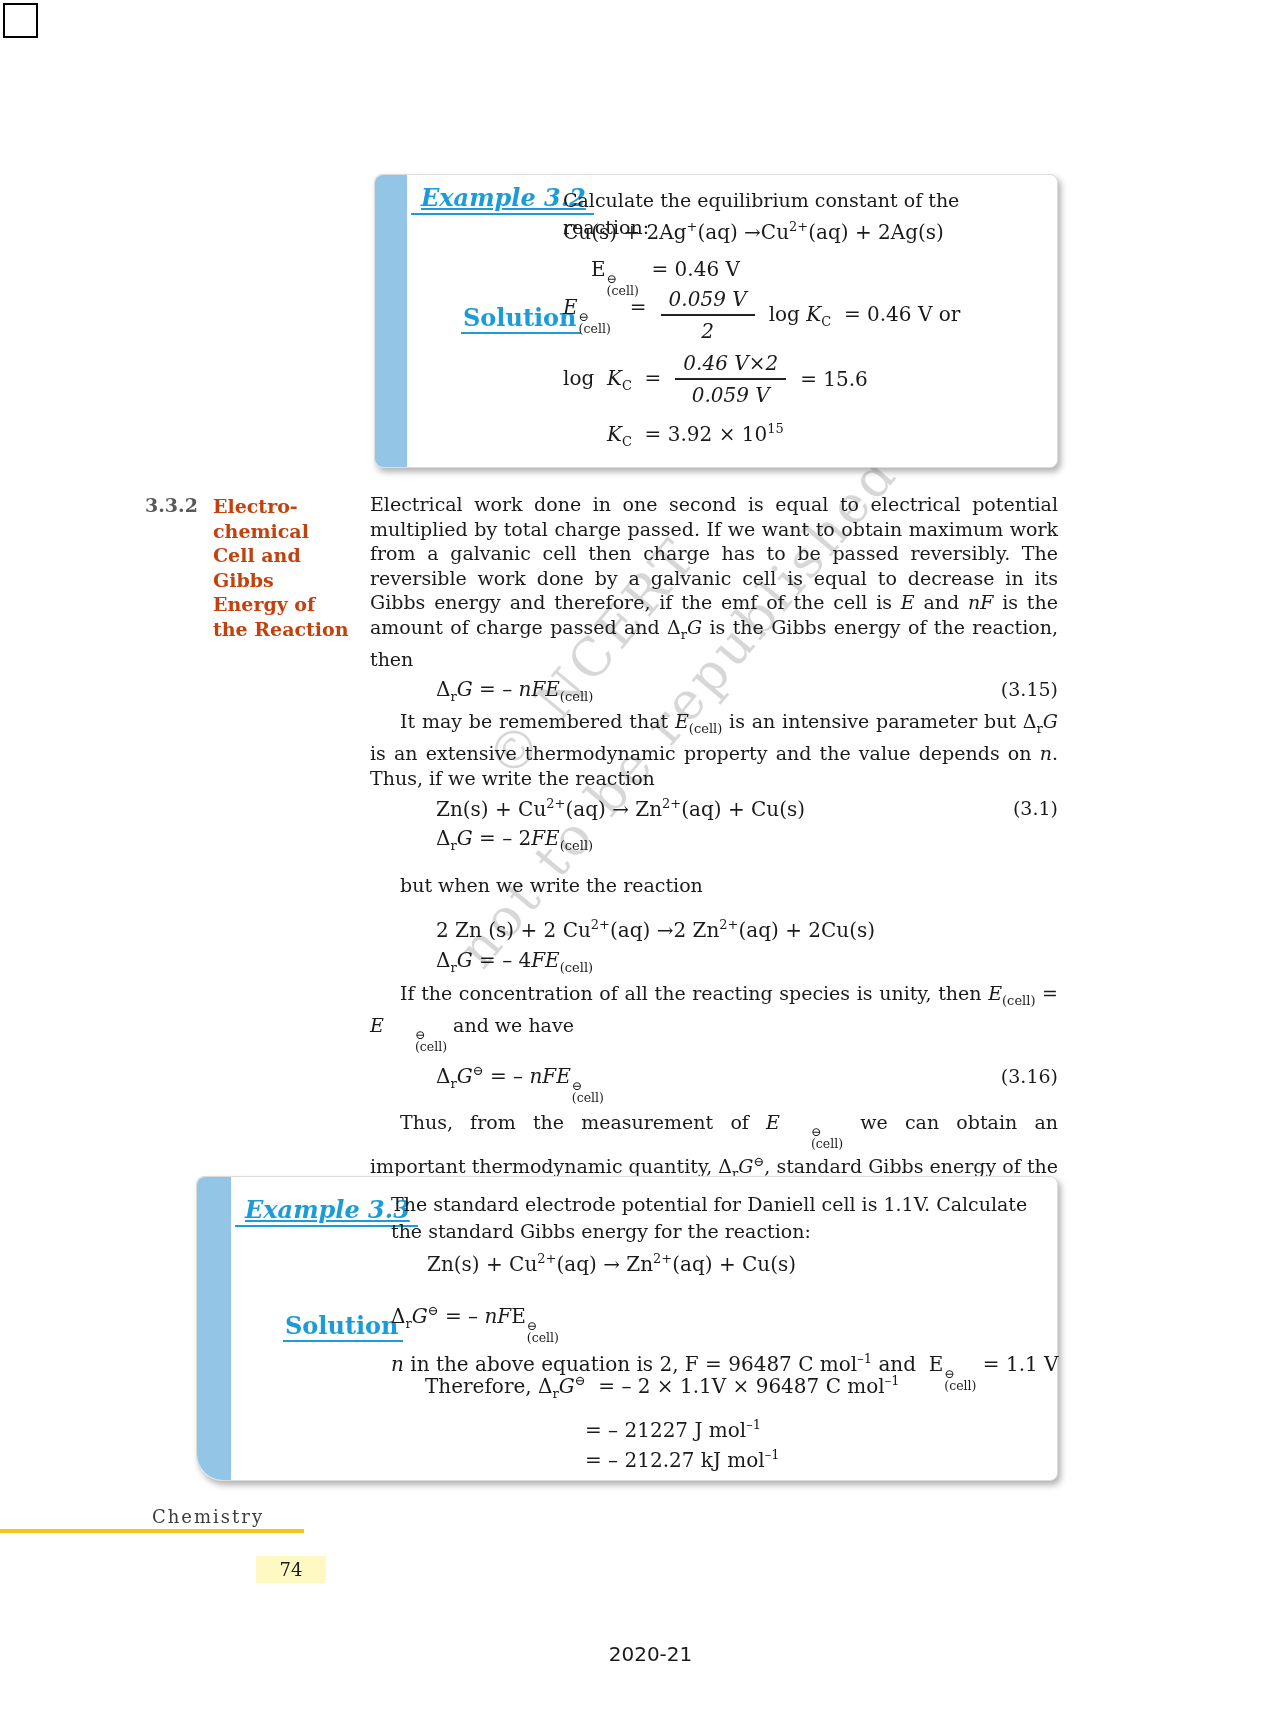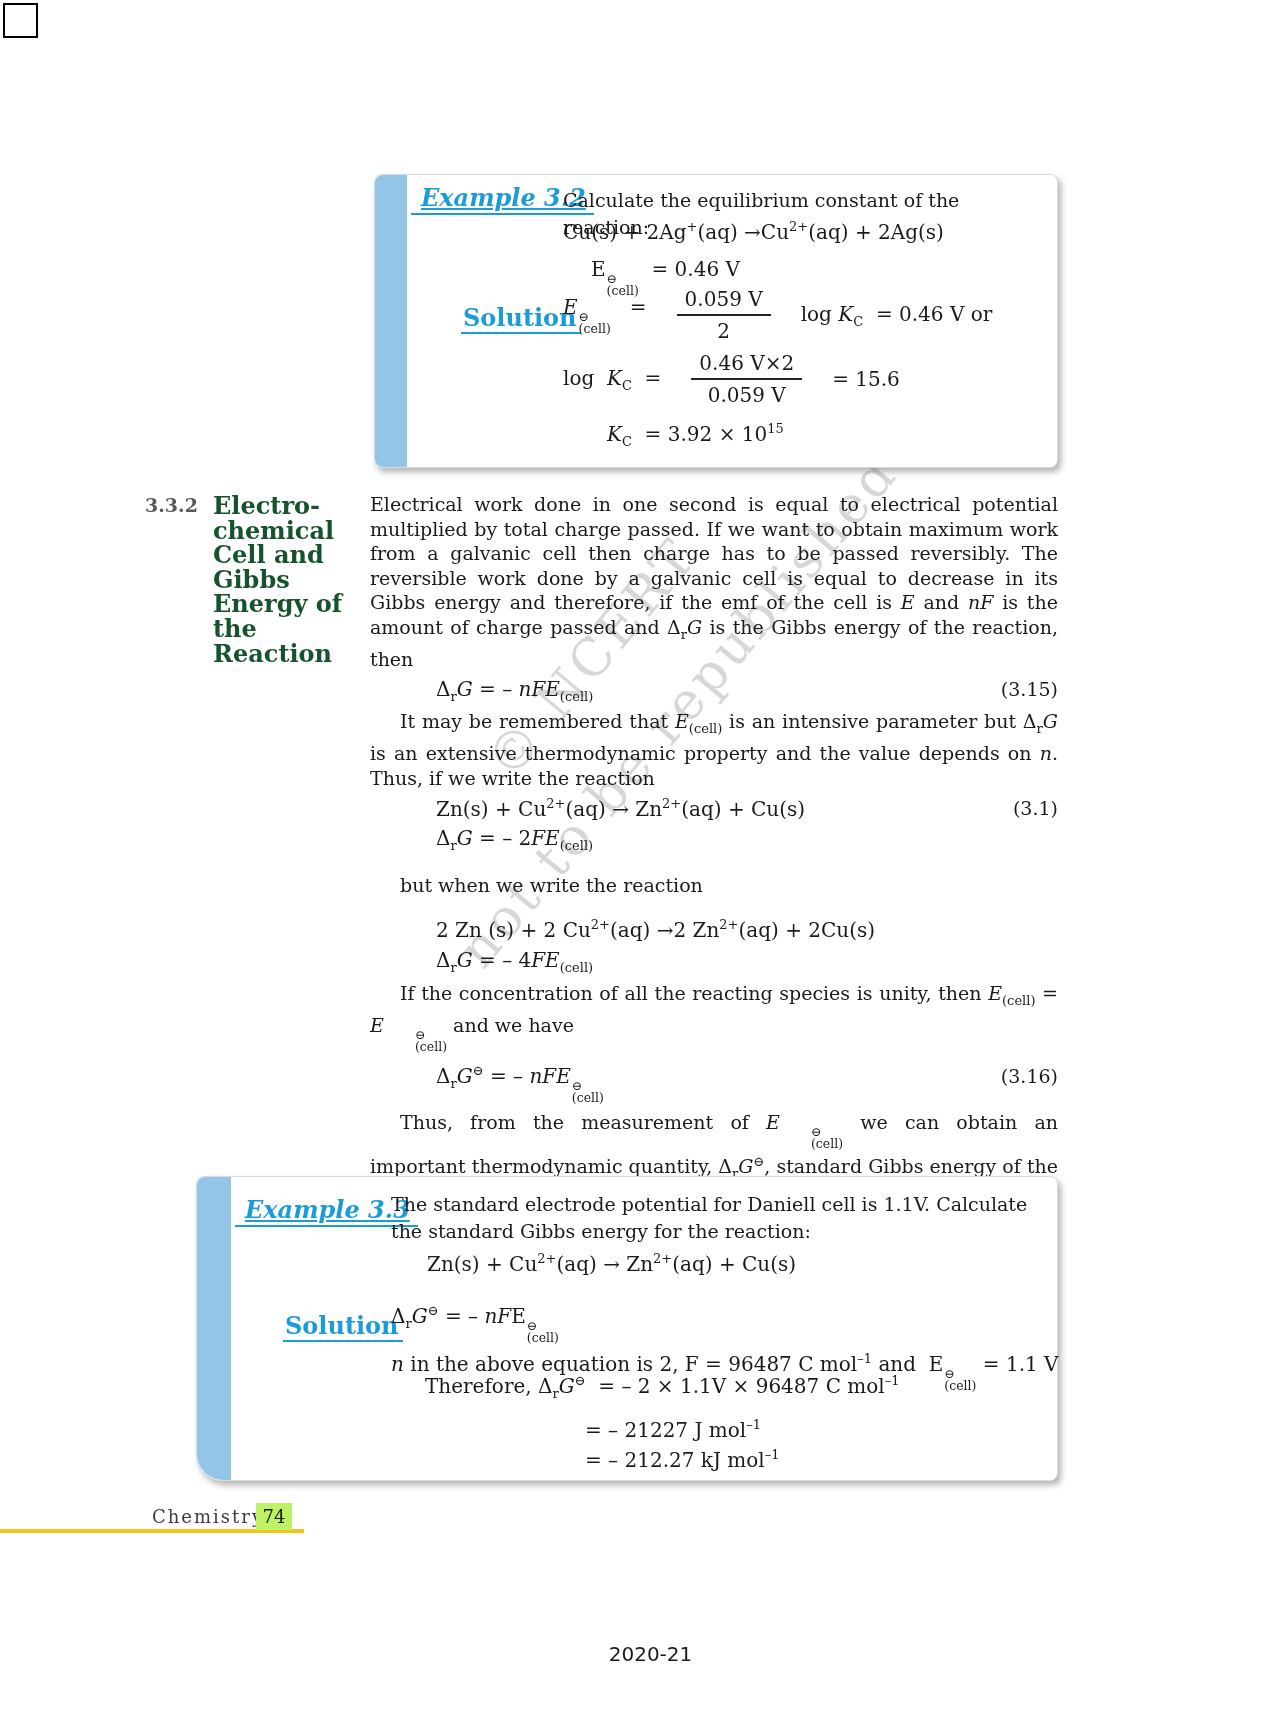--- a/index.html
+++ b/index.html
@@ -21,41 +21,41 @@
   .ex33 .bar{width:34px;border-radius:8px 0 0 26px;}
   .exlabel{position:absolute;color:#1b9cd8;font-size:24px;font-weight:bold;font-style:italic;
            border-bottom:2px solid #1b9cd8;padding:0 8px 1px 10px;white-space:nowrap;text-decoration:underline;}
   .sollabel{position:absolute;color:#1b9cd8;font-size:24px;font-weight:bold;
             border-bottom:2px solid #1b9cd8;padding:0 4px 0 2px;white-space:nowrap;}
   .abs{position:absolute;}
   .prob{font-size:19px;line-height:27px;}
   .math{font-size:20px;white-space:nowrap;}
   .math-row{display:flex;align-items:center;gap:10px;font-size:20px;white-space:nowrap;}
   sup{font-size:13px;} sub{font-size:13px;}
-  .frac{display:inline-block;text-align:center;vertical-align:middle;margin:0 20px;}
+  .frac{display:inline-block;text-align:center;vertical-align:middle;margin:0 4px;font-style:italic;}
   .frac .num{display:block;padding:0 8px 3px;border-bottom:2px solid #222;}
   .frac .den{display:block;padding-top:3px;}
   .ss{display:inline-flex;flex-direction:column;align-items:flex-start;vertical-align:-7px;
       font-size:12.5px;line-height:12px;margin-left:1px;}
   
   .sec-num{position:absolute;left:145px;top:494px;font-size:19px;font-weight:bold;color:#595959;z-index:1;}
-  .sec-head{position:absolute;left:213px;top:494px;width:155px;font-size:24px;font-weight:bold;
-            line-height:24.6px;color:#14532d;z-index:1;}
+  .sec-head{position:absolute;left:213px;top:494px;width:155px;font-size:19px;font-weight:bold;
+            line-height:24.6px;color:#c2410c;z-index:1;}
   
   .main{position:absolute;left:370px;top:492px;width:688px;z-index:1;}
   .main p{margin:0;font-size:19px;line-height:24.6px;text-align:justify;}
   .indent{text-indent:30px;}
   .eqline{display:flex;justify-content:space-between;align-items:baseline;
           padding-left:66px;font-size:20px;margin:5px 0;gap:22px;}
   .eqonly{padding-left:66px;font-size:20px;margin:6px 0;white-space:nowrap;}
   .plainline{padding-left:30px;font-size:19px;margin:21px 0;}
   .eqno{font-size:19px;color:#1a1a1a;}
   
   .footer-book{position:absolute;left:152px;top:1506px;font-size:18px;letter-spacing:2px;color:#3d3d3d;z-index:1;}
-  .footer-page{position:absolute;left:256px;top:1503px;width:36px;height:27px;background:#bef264;
+  .footer-page{position:absolute;left:256px;top:1556px;width:70px;height:27px;background:#fef9c3;
                text-align:center;font-size:18px;line-height:27px;color:#1a1a1a;z-index:2;}
   .footer-line{position:absolute;left:0;top:1529px;width:304px;height:4px;background:#f6c31a;z-index:1;}
   .print-year{position:absolute;left:0;top:1642px;width:1275px;text-align:center;font-size:20px;
               font-family:"DejaVu Sans","Liberation Sans",sans-serif;color:#1a1a1a;margin-left:13px;}
 </style>
 </head>
 <body>
 
 <div class="page">
 

